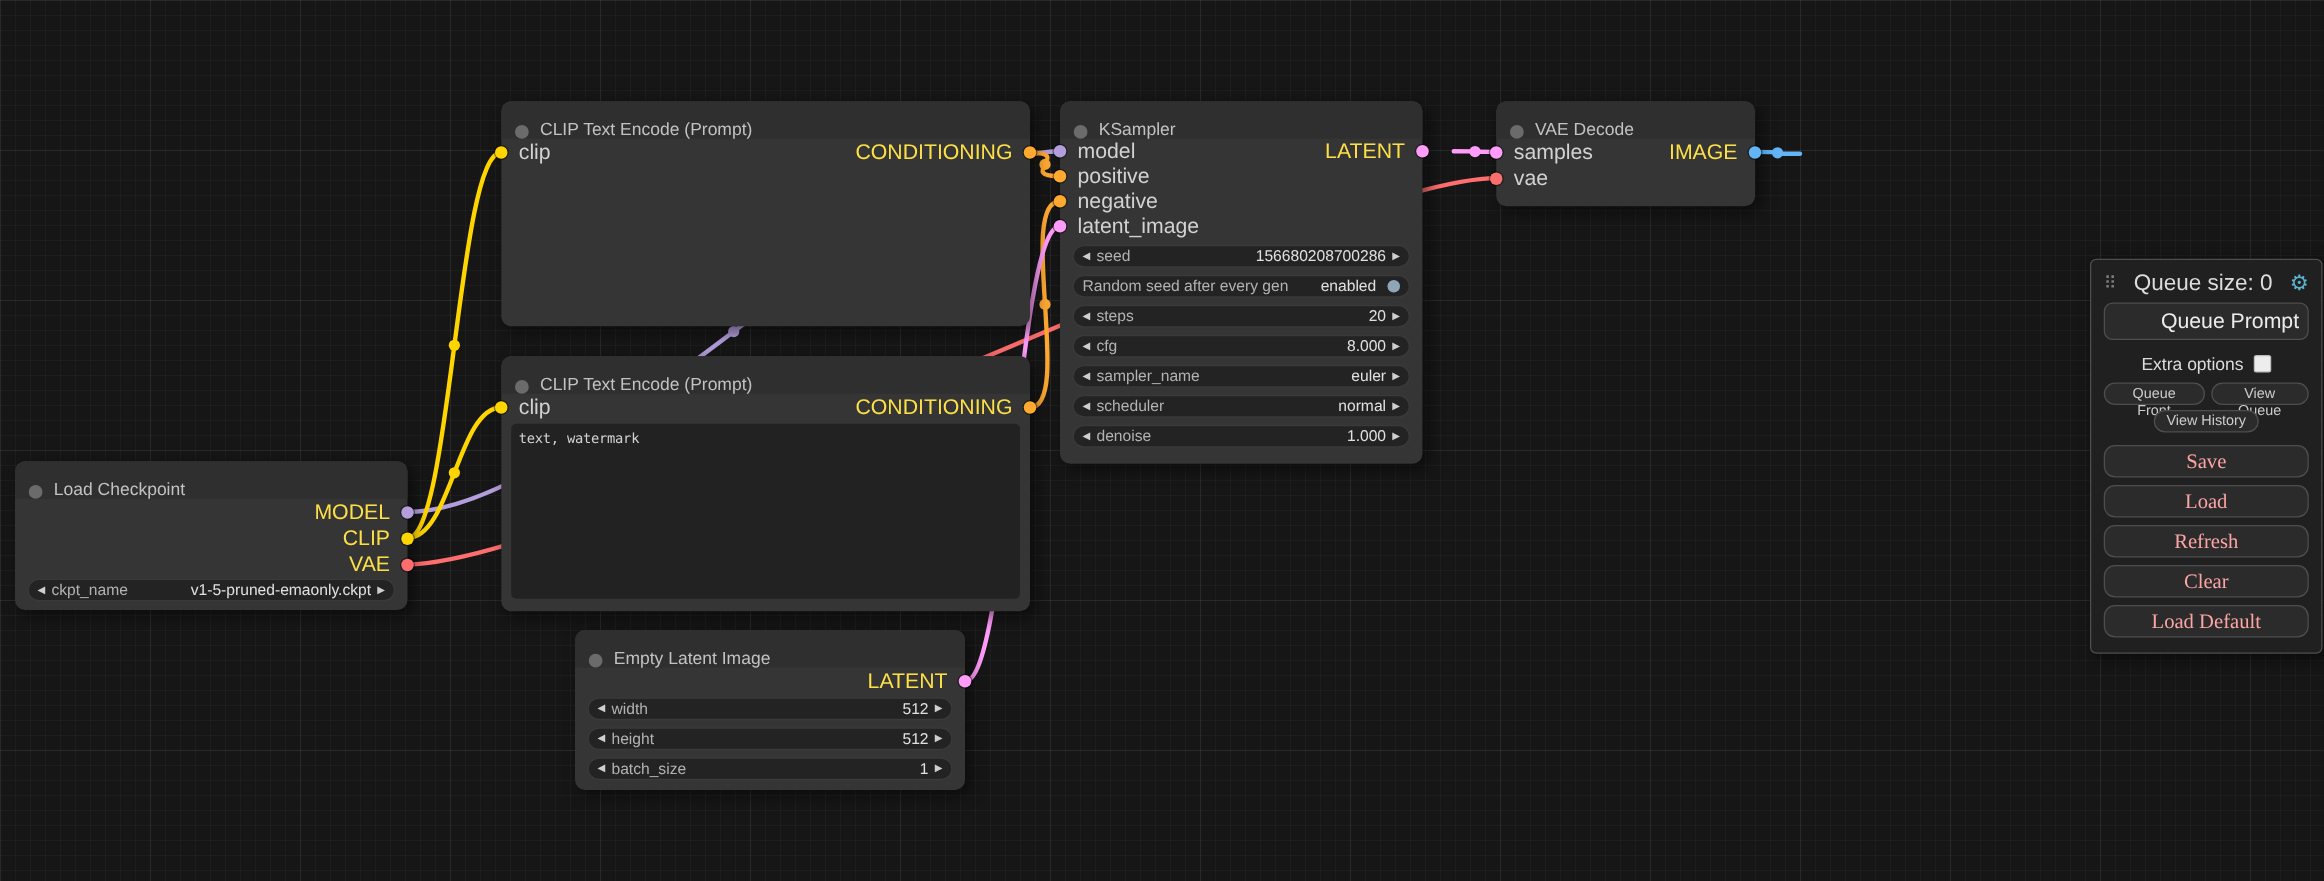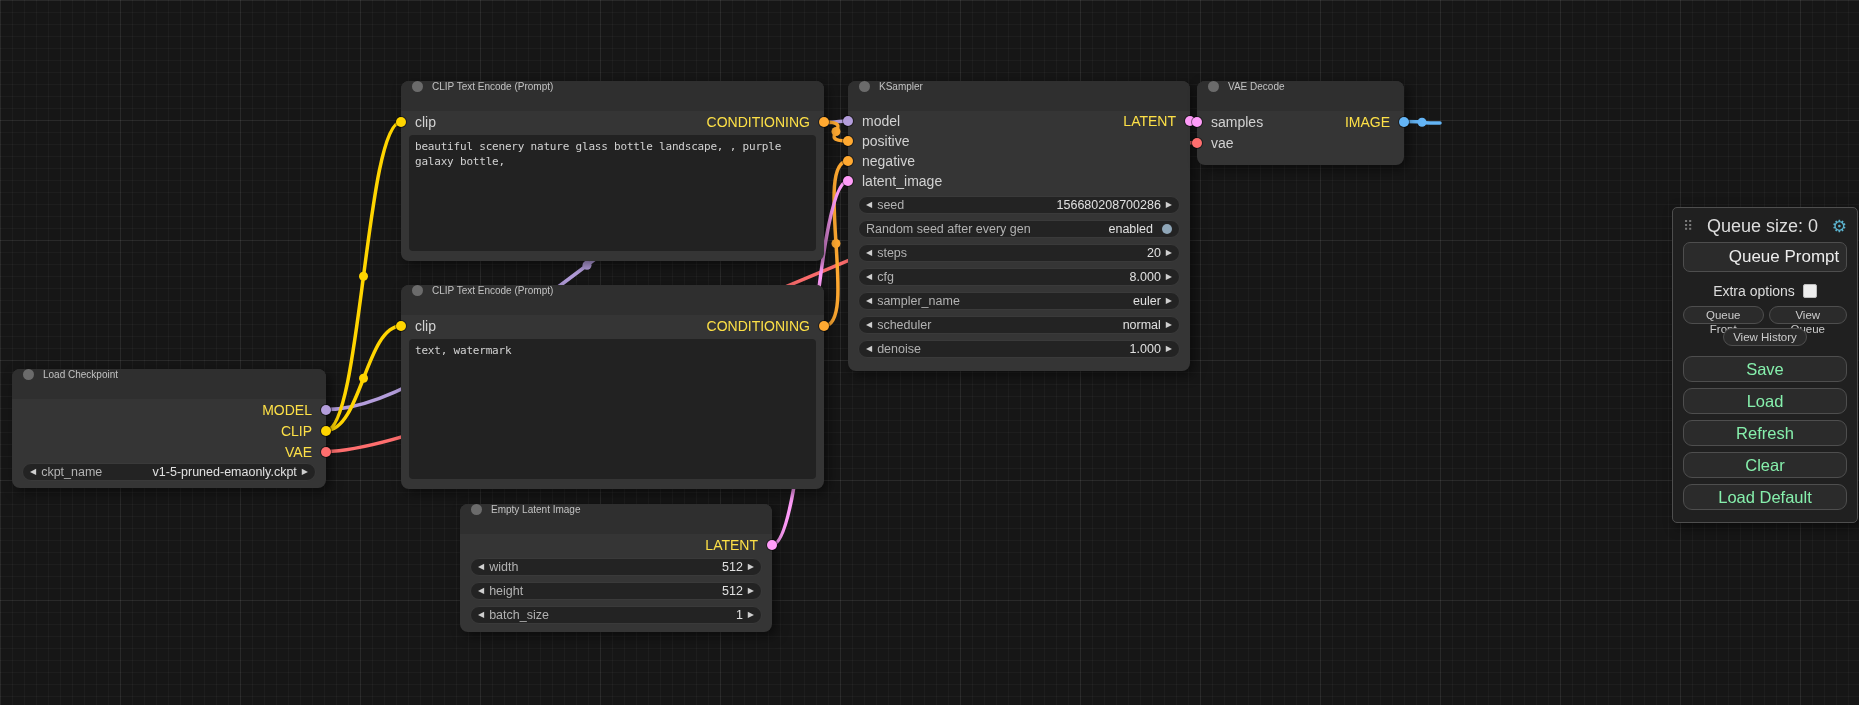--- a/index.html
+++ b/index.html
@@ -17,28 +17,28 @@
       linear-gradient(90deg, rgba(255,255,255,0.05) 1px, transparent 1px);
     background-size:12px 12px,12px 12px,120px 120px,120px 120px;
   }
   #wires{position:absolute;left:0;top:0;z-index:1;pointer-events:none;}
   .node{
     position:absolute;z-index:2;box-sizing:border-box;
     background:#353535;border-radius:8px;
     box-shadow:4px 4px 12px rgba(0,0,0,.5);
   }
   .node-title{
-    height:30px;display:flex;align-items:flex-start;gap:9px;padding:0 11px;
+    height:30px;display:flex;align-items:flex-end;gap:9px;padding:0 11px;
     background:#2f2f2f;border-radius:8px 8px 0 0;
-    color:#c2c2c2;font-size:10px;white-space:nowrap;
+    color:#c2c2c2;font-size:14px;white-space:nowrap;
   }
   .collapse-dot{width:11px;height:11px;border-radius:50%;background:#6b6b6b;flex:0 0 auto;}
   .slot-row{
     position:relative;display:flex;align-items:center;
-    padding:0 14px;font-size:14px;color:#d2d2d2;white-space:nowrap;
+    padding:0 14px;font-size:17px;color:#d2d2d2;white-space:nowrap;
   }
   .slot-row.both{justify-content:space-between;}
   .slot-row.out-only{justify-content:flex-end;}
   .slot-dot{
     position:absolute;width:10px;height:10px;border-radius:50%;
     top:50%;transform:translateY(-50%);
     box-shadow:0 0 0 1px rgba(0,0,0,.45);
   }
   .slot-dot.in{left:-5px;}
   .slot-dot.out{right:-5px;}
@@ -98,21 +98,21 @@
     border-radius:2px;display:inline-block;cursor:pointer;
   }
   .small-btns{display:flex;gap:5px;justify-content:center;margin-bottom:4px;}
   .sm-btn{
     background:#2b2b2b;border:1px solid #4e4e4e;border-radius:9px;
     color:#cccccc;font-size:11.5px;padding:1px 9px;height:18px;line-height:14px;
   }
   .menu-btn{
     display:block;width:100%;height:26px;margin-top:6px;
     background:#2b2b2b;border:1px solid #4e4e4e;border-radius:9px;
-    color:#86efac;font-size:16.5px;
+    color:#fca5a5;font-size:16.5px;font-family:Liberation Serif, serif;
   }
 </style>
 </head>
 <body>
 
 <div id="canvas">
 
   <svg id="wires" width="1859" height="705">
       <path d="M 326 409.5 C 466 409.5, 708 121, 848 121" stroke="#B39DDB" stroke-width="3.5" fill="none" stroke-linecap="round"></path>
       <circle cx="587" cy="265.25" r="4.5" fill="#B39DDB"></circle>
@@ -163,21 +163,20 @@
     <div class="node-title">
       <span class="collapse-dot"></span>
       <span>CLIP Text Encode (Prompt)</span>
     </div>
     <div class="slot-row both">
       <span class="slot-dot in c-clip"></span>
       <span>clip</span>
       <span class="out-label">CONDITIONING</span>
       <span class="slot-dot out c-cond"></span>
     </div>
-    <div class="prompt-text" style="height:116px;">beautiful scenery nature glass bottle landscape, , purple galaxy bottle,</div>
   </div>
 
   <div class="node n-cn" style="left:401px;top:285px;width:423px;height:204px;">
     <div class="node-title">
       <span class="collapse-dot"></span>
       <span>CLIP Text Encode (Prompt)</span>
     </div>
     <div class="slot-row both">
       <span class="slot-dot in c-clip"></span>
       <span>clip</span>
@@ -211,21 +210,21 @@
       </div>
       <div class="widget">
         <span class="w-arrow">◀</span>
         <span class="w-label">batch_size</span>
         <span class="w-value">1</span>
         <span class="w-arrow">▶</span>
       </div>
     </div>
   </div>
 
-  <div class="node n-ks" style="left:848px;top:81px;width:342px;height:290px;">
+  <div class="node n-ks" style="left:848px;top:81px;width:290px;height:290px;">
     <div class="node-title">
       <span class="collapse-dot"></span>
       <span>KSampler</span>
     </div>
     <div class="slot-row both">
       <span class="slot-dot in c-model"></span>
       <span>model</span>
       <span class="out-label">LATENT</span>
       <span class="slot-dot out c-latent"></span>
     </div>

